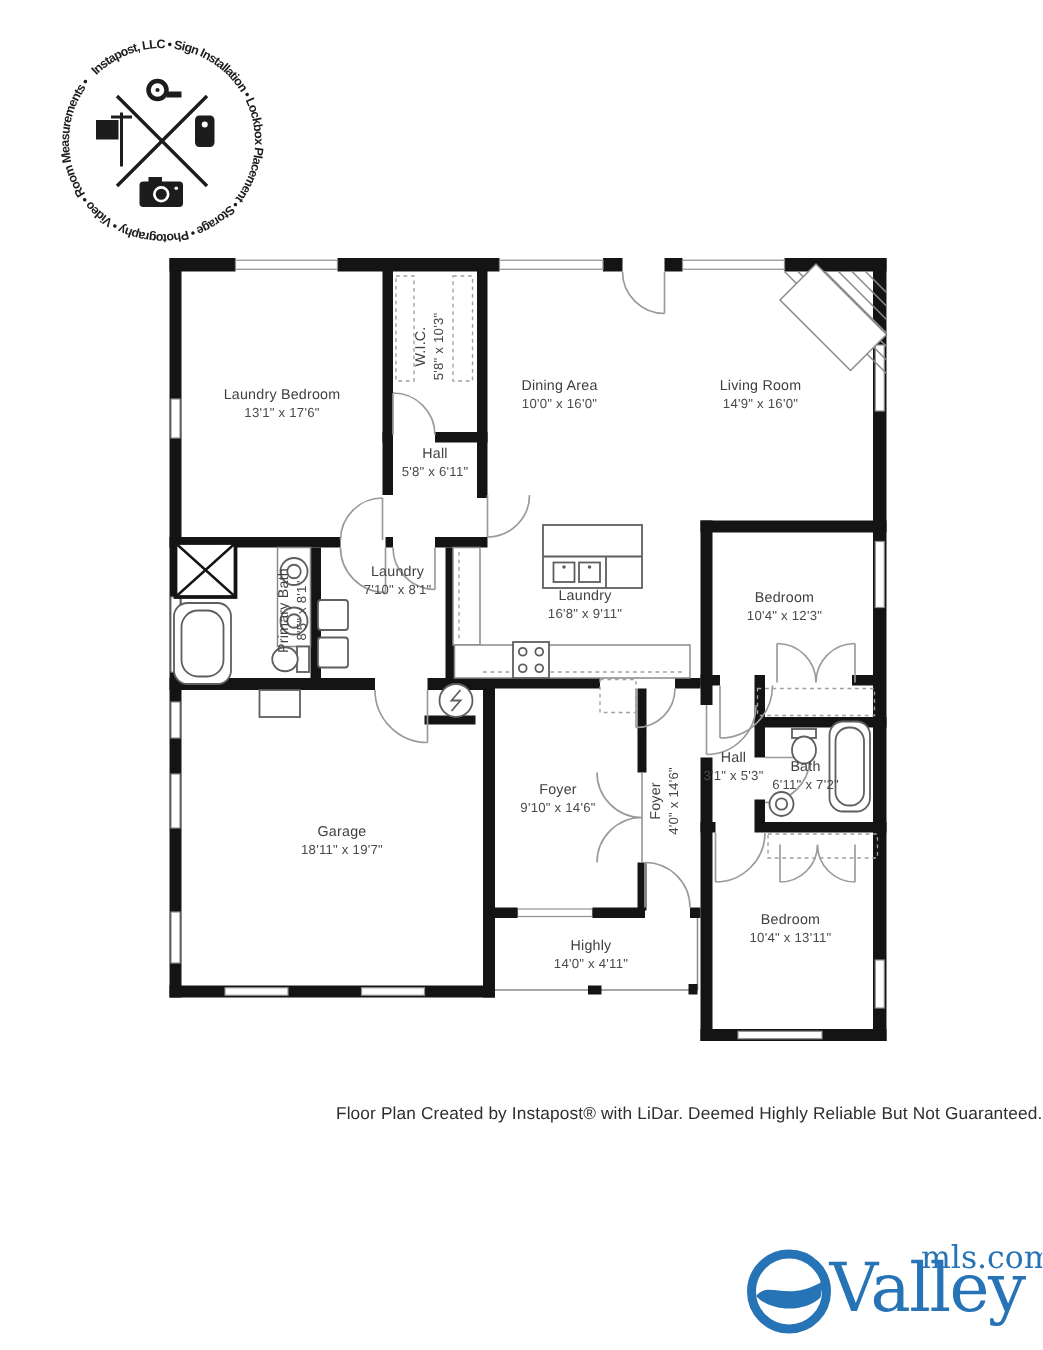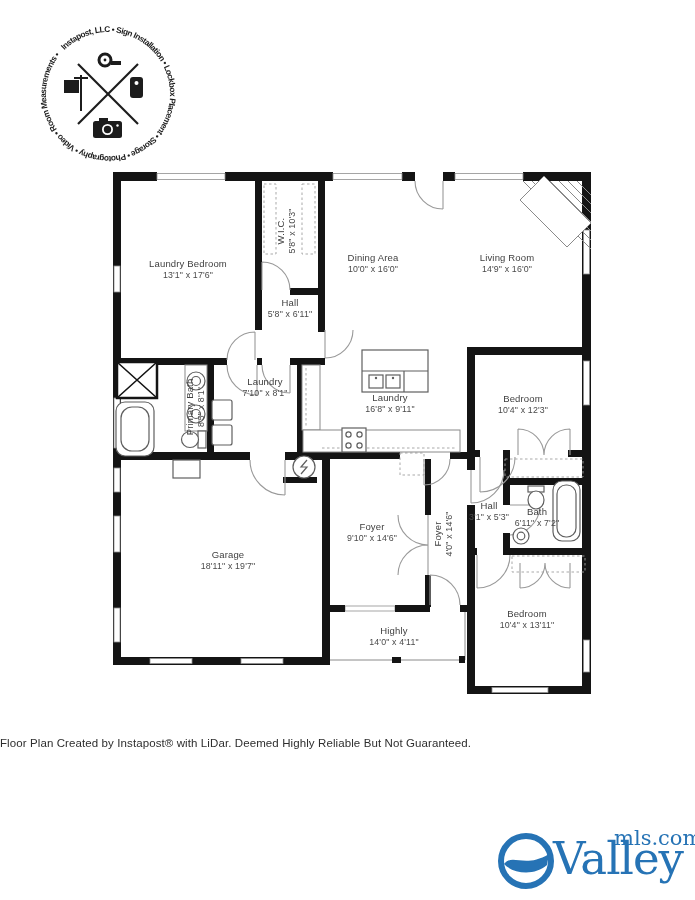--- a/index.html
+++ b/index.html
@@ -4,21 +4,21 @@
 <style>
   html,body{margin:0;padding:0;background:#fff;}
   .page{position:relative;width:695px;height:900px;background:#ffffff;overflow:hidden;
         font-family:"Liberation Sans", sans-serif;}
   .stamp{position:absolute;left:32px;top:18px;}
   .plan{position:absolute;left:0;top:0;}
   .rlabel{position:absolute;transform:translate(-50%,-50%);text-align:center;
           color:#404040;font-size:9.5px;line-height:1.3;white-space:nowrap;letter-spacing:.15px;}
   .rlabel.vert{transform:translate(-50%,-50%) rotate(-90deg);}
   .rlabel .dims{font-size:8.8px;color:#4a4a4a;}
-  .disclaimer{position:absolute;left:0;top:737px;width:100%;text-align:left;
+  .disclaimer{position:absolute;left:0;top:737px;width:100%;text-align:right;
               font-size:11.5px;color:#2e2e2e;letter-spacing:.1px;}
   .brand{position:absolute;left:497px;top:824px;width:196px;height:68px;}
   .brand svg{position:absolute;left:0;top:0;}
   .brand-name{position:absolute;left:56px;top:8px;font-family:"DejaVu Serif", serif;
               font-size:45px;color:#2673b5;letter-spacing:-1px;}
   .brand-suffix{position:absolute;left:117px;top:2px;font-family:"DejaVu Serif", serif;
                 font-size:21px;color:#2673b5;}
   .wall{fill:#141414;}
   .win{fill:#ffffff;stroke:#8f8f8f;stroke-width:.8;}
   .door{fill:none;stroke:#9a9a9a;stroke-width:1.1;}

